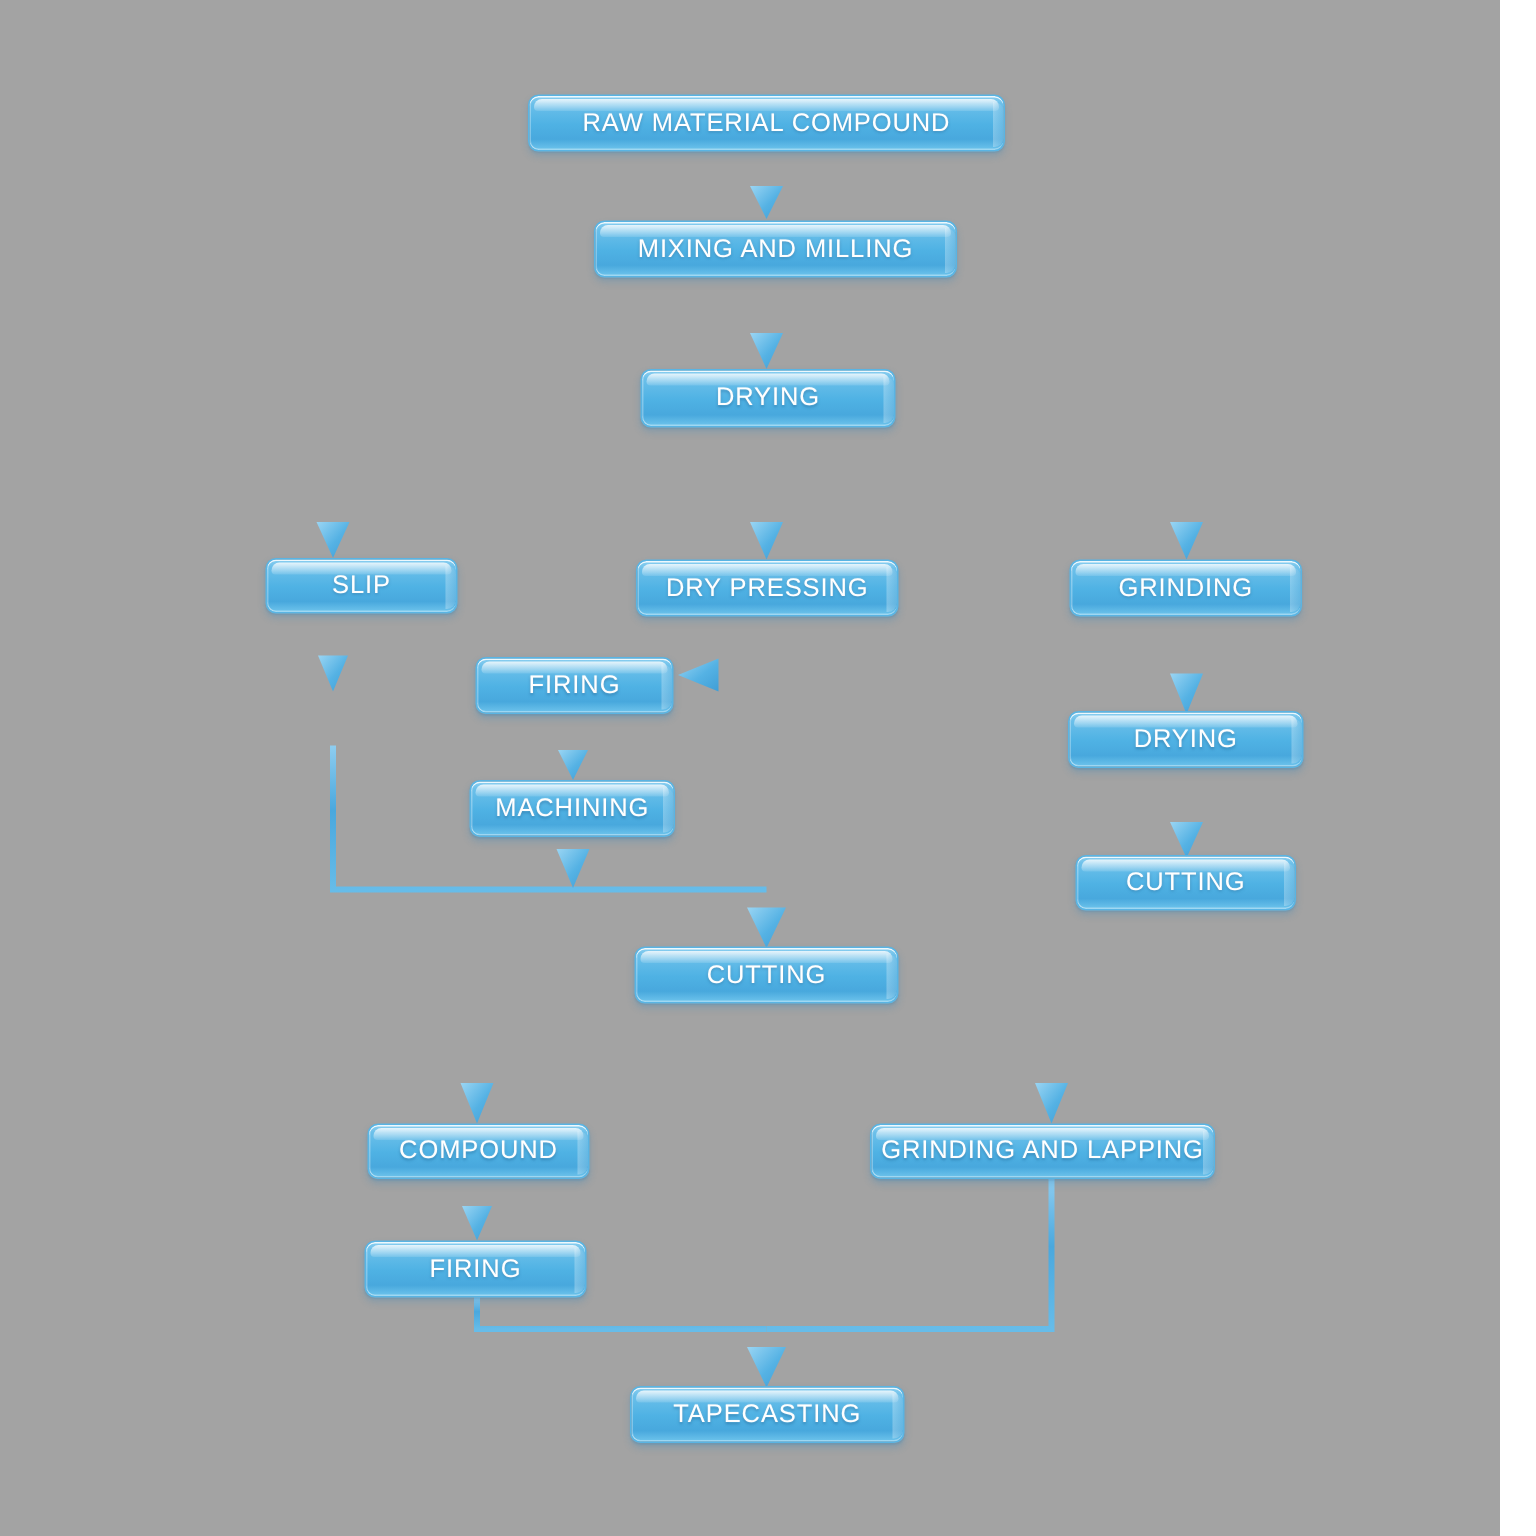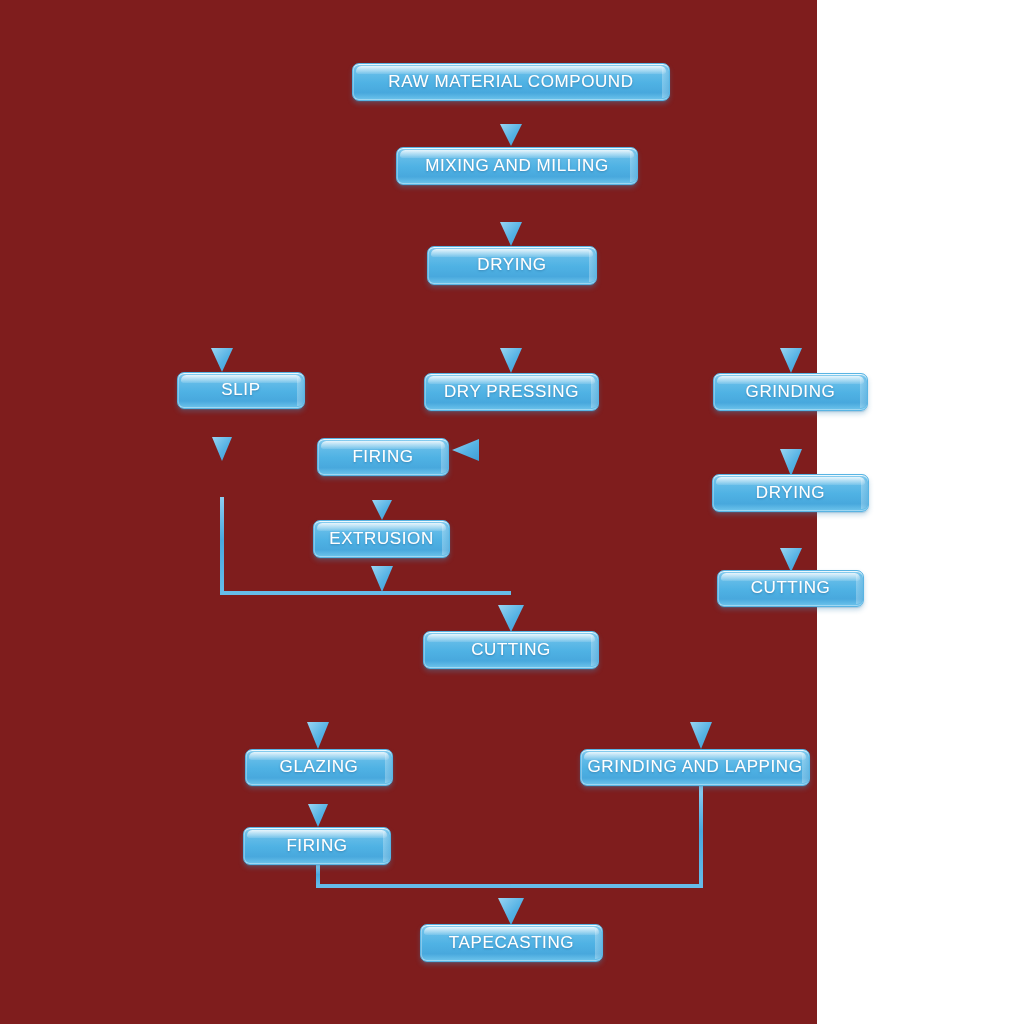--- a/index.html
+++ b/index.html
@@ -1,21 +1,21 @@
 <!DOCTYPE html>
 <html><head>
 <meta charset="utf-8">
 <style>
   html,body{margin:0;padding:0;background:#ffffff;}
   body{
     width:1024px;height:1024px;overflow:hidden;
     font-family:"Liberation Sans","DejaVu Sans",sans-serif;
     background:#ffffff;
   }
-  #stage{position:relative;width:817px;height:1024px;background:#7f1d1d;}
+  #stage{position:relative;width:1000px;height:1024px;background:#a3a3a3;}
   #wires{position:absolute;left:0;top:0;width:1024px;height:1024px;}
   .node{
     position:absolute;
     box-sizing:border-box;
     border-radius:7px;
     background:linear-gradient(180deg,#8ccff0 0%,#6cc0ea 14%,#4fb2e4 52%,#48a8dd 80%,#6ec4ec 100%);
     box-shadow:
       inset 0 1px 0 rgba(255,255,255,.85),
       inset 0 -1px 0 rgba(255,255,255,.35),
       inset 1px 0 0 rgba(255,255,255,.30),
@@ -163,33 +163,33 @@
   <div class="node" style="left:317px;top:438px;width:132px;height:38px;">
     <span class="lbl">FIRING</span>
   </div>
 
 
   <div class="node" style="left:712px;top:474px;width:157px;height:38px;">
     <span class="lbl">DRYING</span>
   </div>
 
   <div class="node" style="left:313px;top:520px;width:137px;height:38px;">
-    <span class="lbl">EXTRUSION</span>
+    <span class="lbl">MACHINING</span>
   </div>
 
   <div class="node" style="left:717px;top:570px;width:147px;height:37px;">
     <span class="lbl">CUTTING</span>
   </div>
 
   <div class="node" style="left:423px;top:631px;width:176px;height:38px;">
     <span class="lbl">CUTTING</span>
   </div>
 
   <div class="node" style="left:245px;top:749px;width:148px;height:37px;">
-    <span class="lbl">GLAZING</span>
+    <span class="lbl">COMPOUND</span>
   </div>
 
   <div class="node wide" style="left:580px;top:749px;width:230px;height:37px;">
     <span class="lbl">GRINDING AND LAPPING</span>
   </div>
 
   <div class="node" style="left:243px;top:827px;width:148px;height:38px;">
     <span class="lbl">FIRING</span>
   </div>
 

